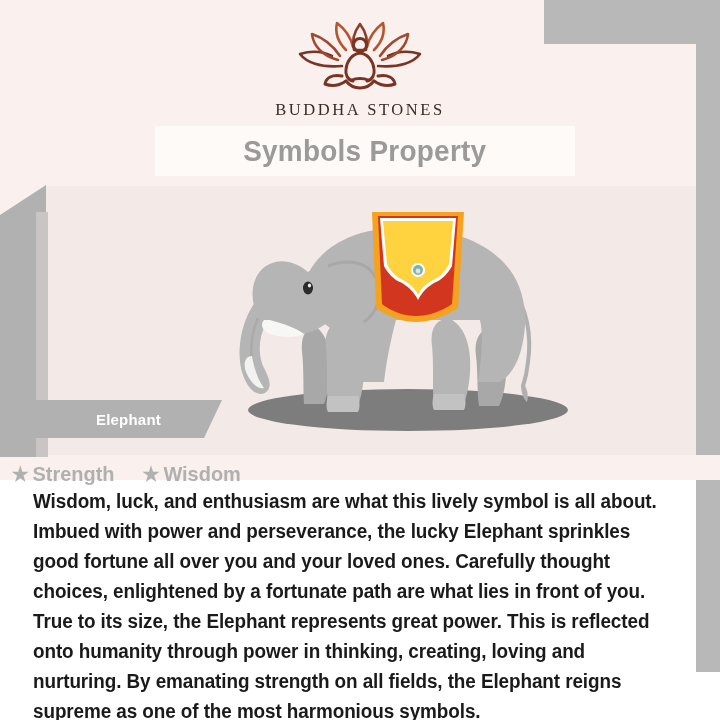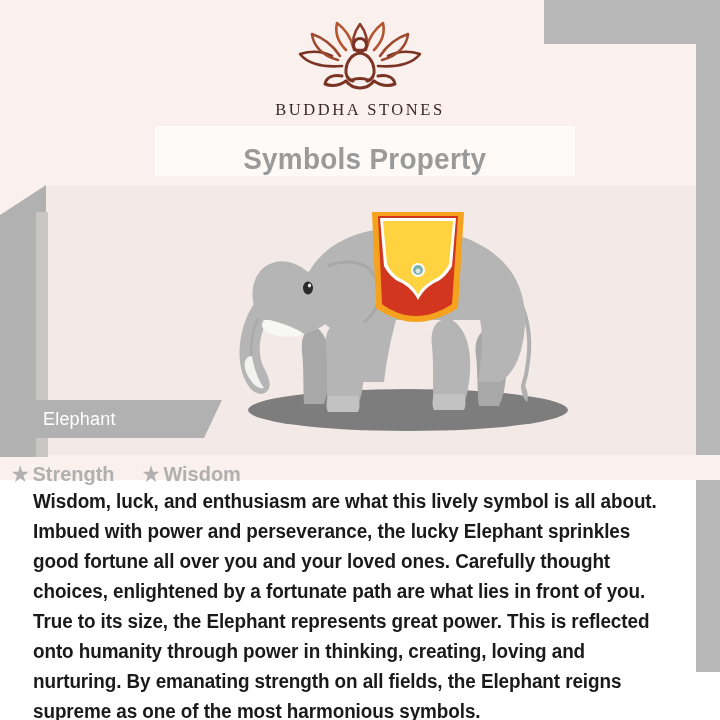--- a/index.html
+++ b/index.html
@@ -99,21 +99,21 @@
     font-weight: 400;
   }
 
   
   .title-banner {
     position: absolute;
     left: 155px; top: 126px;
     width: 420px; height: 50px;
     background: #fdfaf8;
     display: flex;
-    align-items: flex-end;
+    align-items: center;
     justify-content: center;
   }
   .title-text {
     font-family: "Liberation Sans Narrow", "Liberation Sans", sans-serif;
     font-size: 30px;
     font-weight: bold;
     color: #9a9a9a;
     letter-spacing: 0.3px;
     transform: scaleX(0.93);
   }
@@ -130,23 +130,23 @@
   .name-banner {
     position: absolute;
     left: 22px; top: 400px;
     width: 200px; height: 38px;
     background: #b1b1b1;
     clip-path: polygon(0 0, 100% 0, 91% 100%, 0 100%);
     display: flex;
     align-items: center;
   }
   .name-text {
-    margin-left: 21px;
-    font-size: 18px;
-    font-weight: normal;
+    margin-left: 74px;
+    font-size: 15px;
+    font-weight: bold;
     color: #ffffff;
     letter-spacing: 0.2px;
   }
 
   
   .keywords {
     position: absolute;
     left: 0; top: 462px;
     width: 720px;
     text-align: left;

